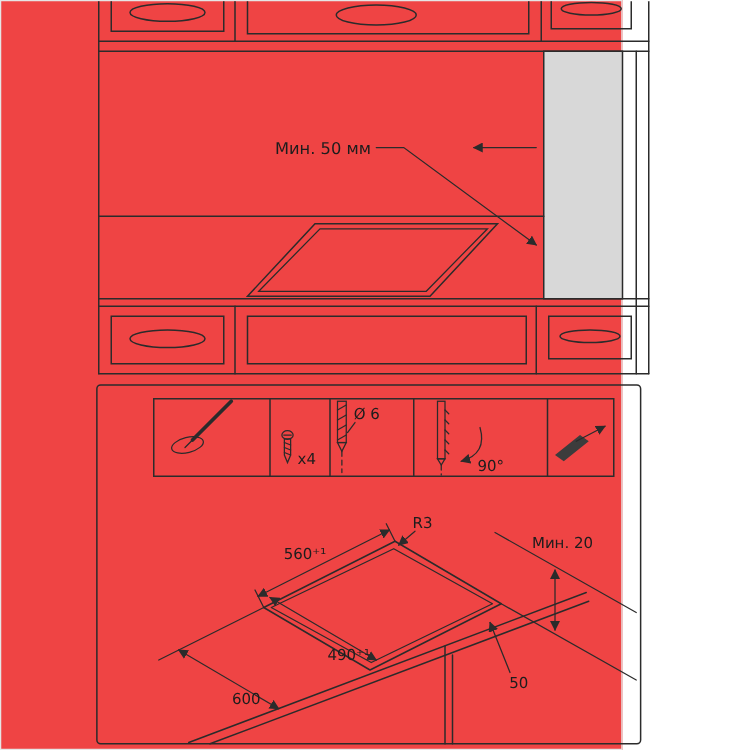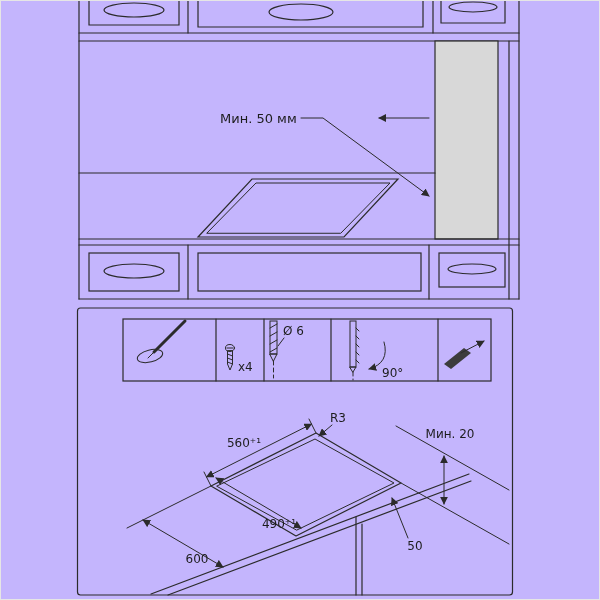--- a/index.html
+++ b/index.html
@@ -1,17 +1,17 @@
 <!DOCTYPE html>
 <html><head>
 <meta charset="utf-8">
 <style>
   html,body{margin:0;padding:0;background:#ffffff;}
   .page{
-    position:relative;width:600px;height:600px;background:#c4b5fd;
+    position:relative;width:498px;height:600px;background:#ef4444;
     border:1px solid #e6e6e6;box-sizing:border-box;
     font-family:"DejaVu Sans", sans-serif;
   }
   svg{display:block;}
   .s{stroke:#2b2b2b;stroke-width:1.2;fill:none;stroke-linecap:round;}
   .thin{stroke-width:1;}
   .dash{stroke-dasharray:4 3;}
   .fillgray{fill:#d8d8d8;stroke:#2b2b2b;stroke-width:1.2;}
   .filldark{fill:#3c3c3c;stroke:none;}
   .t{font-family:"DejaVu Sans", sans-serif;font-size:12px;fill:#1d1d1d;stroke:none;}

